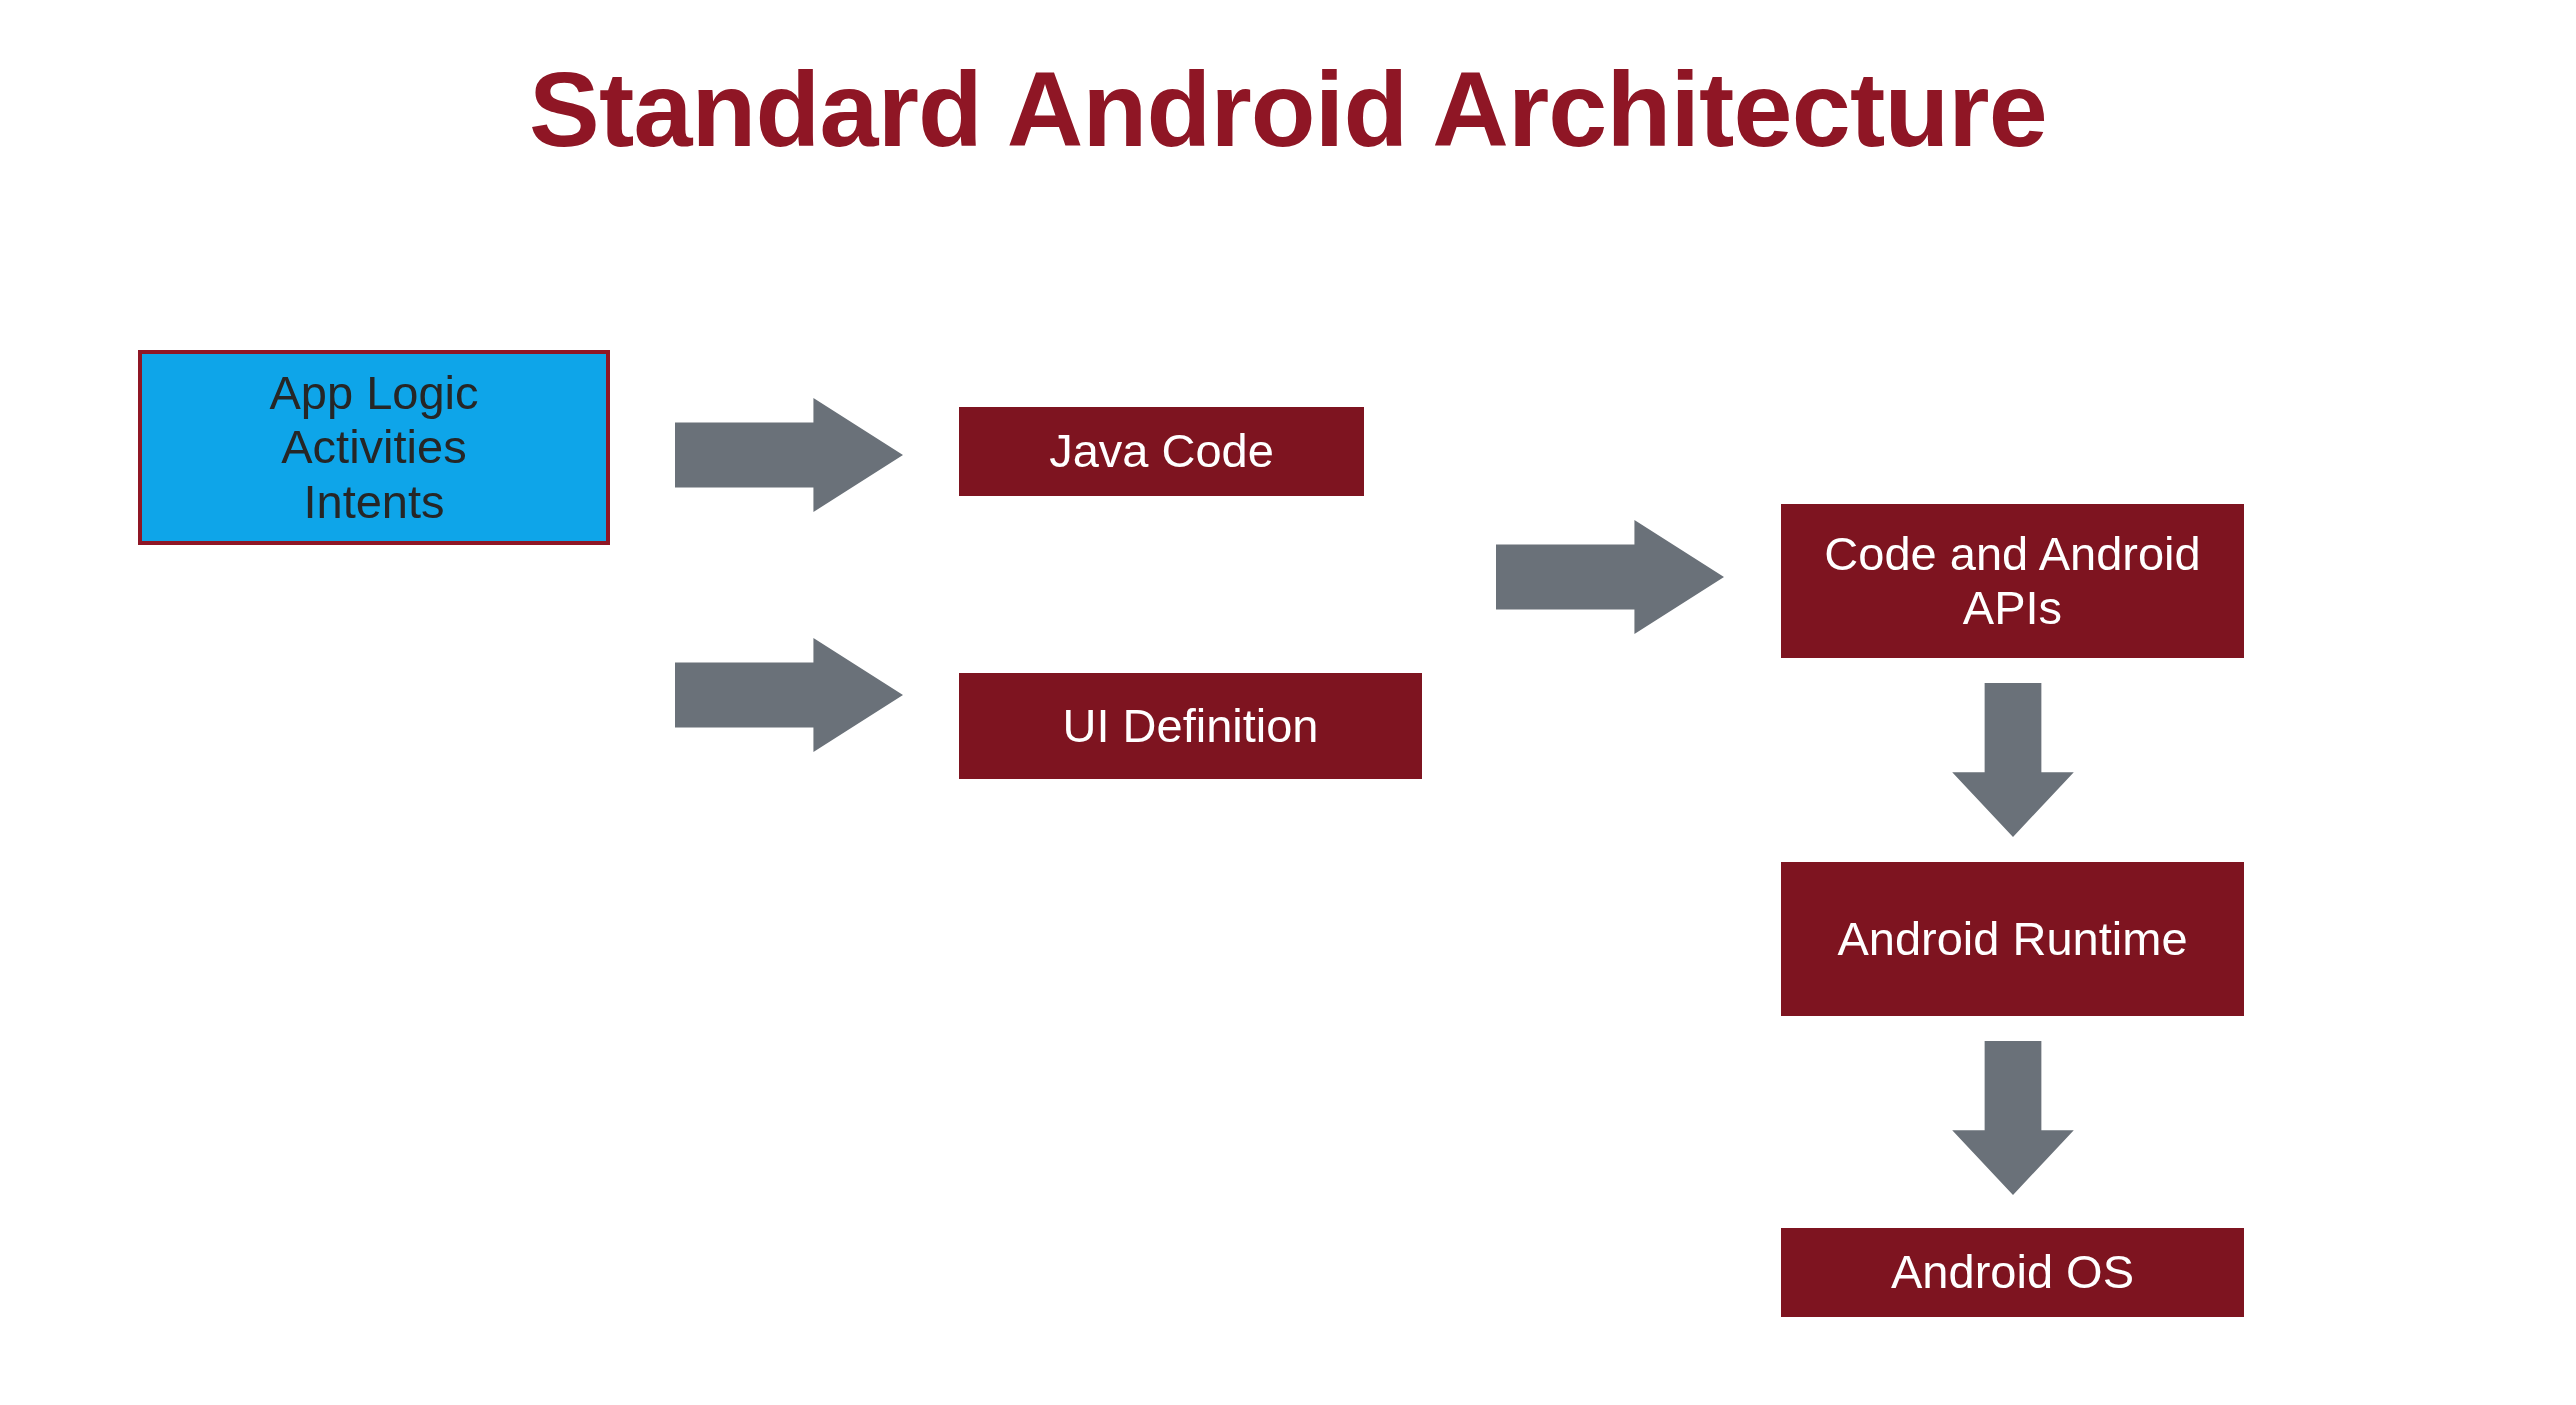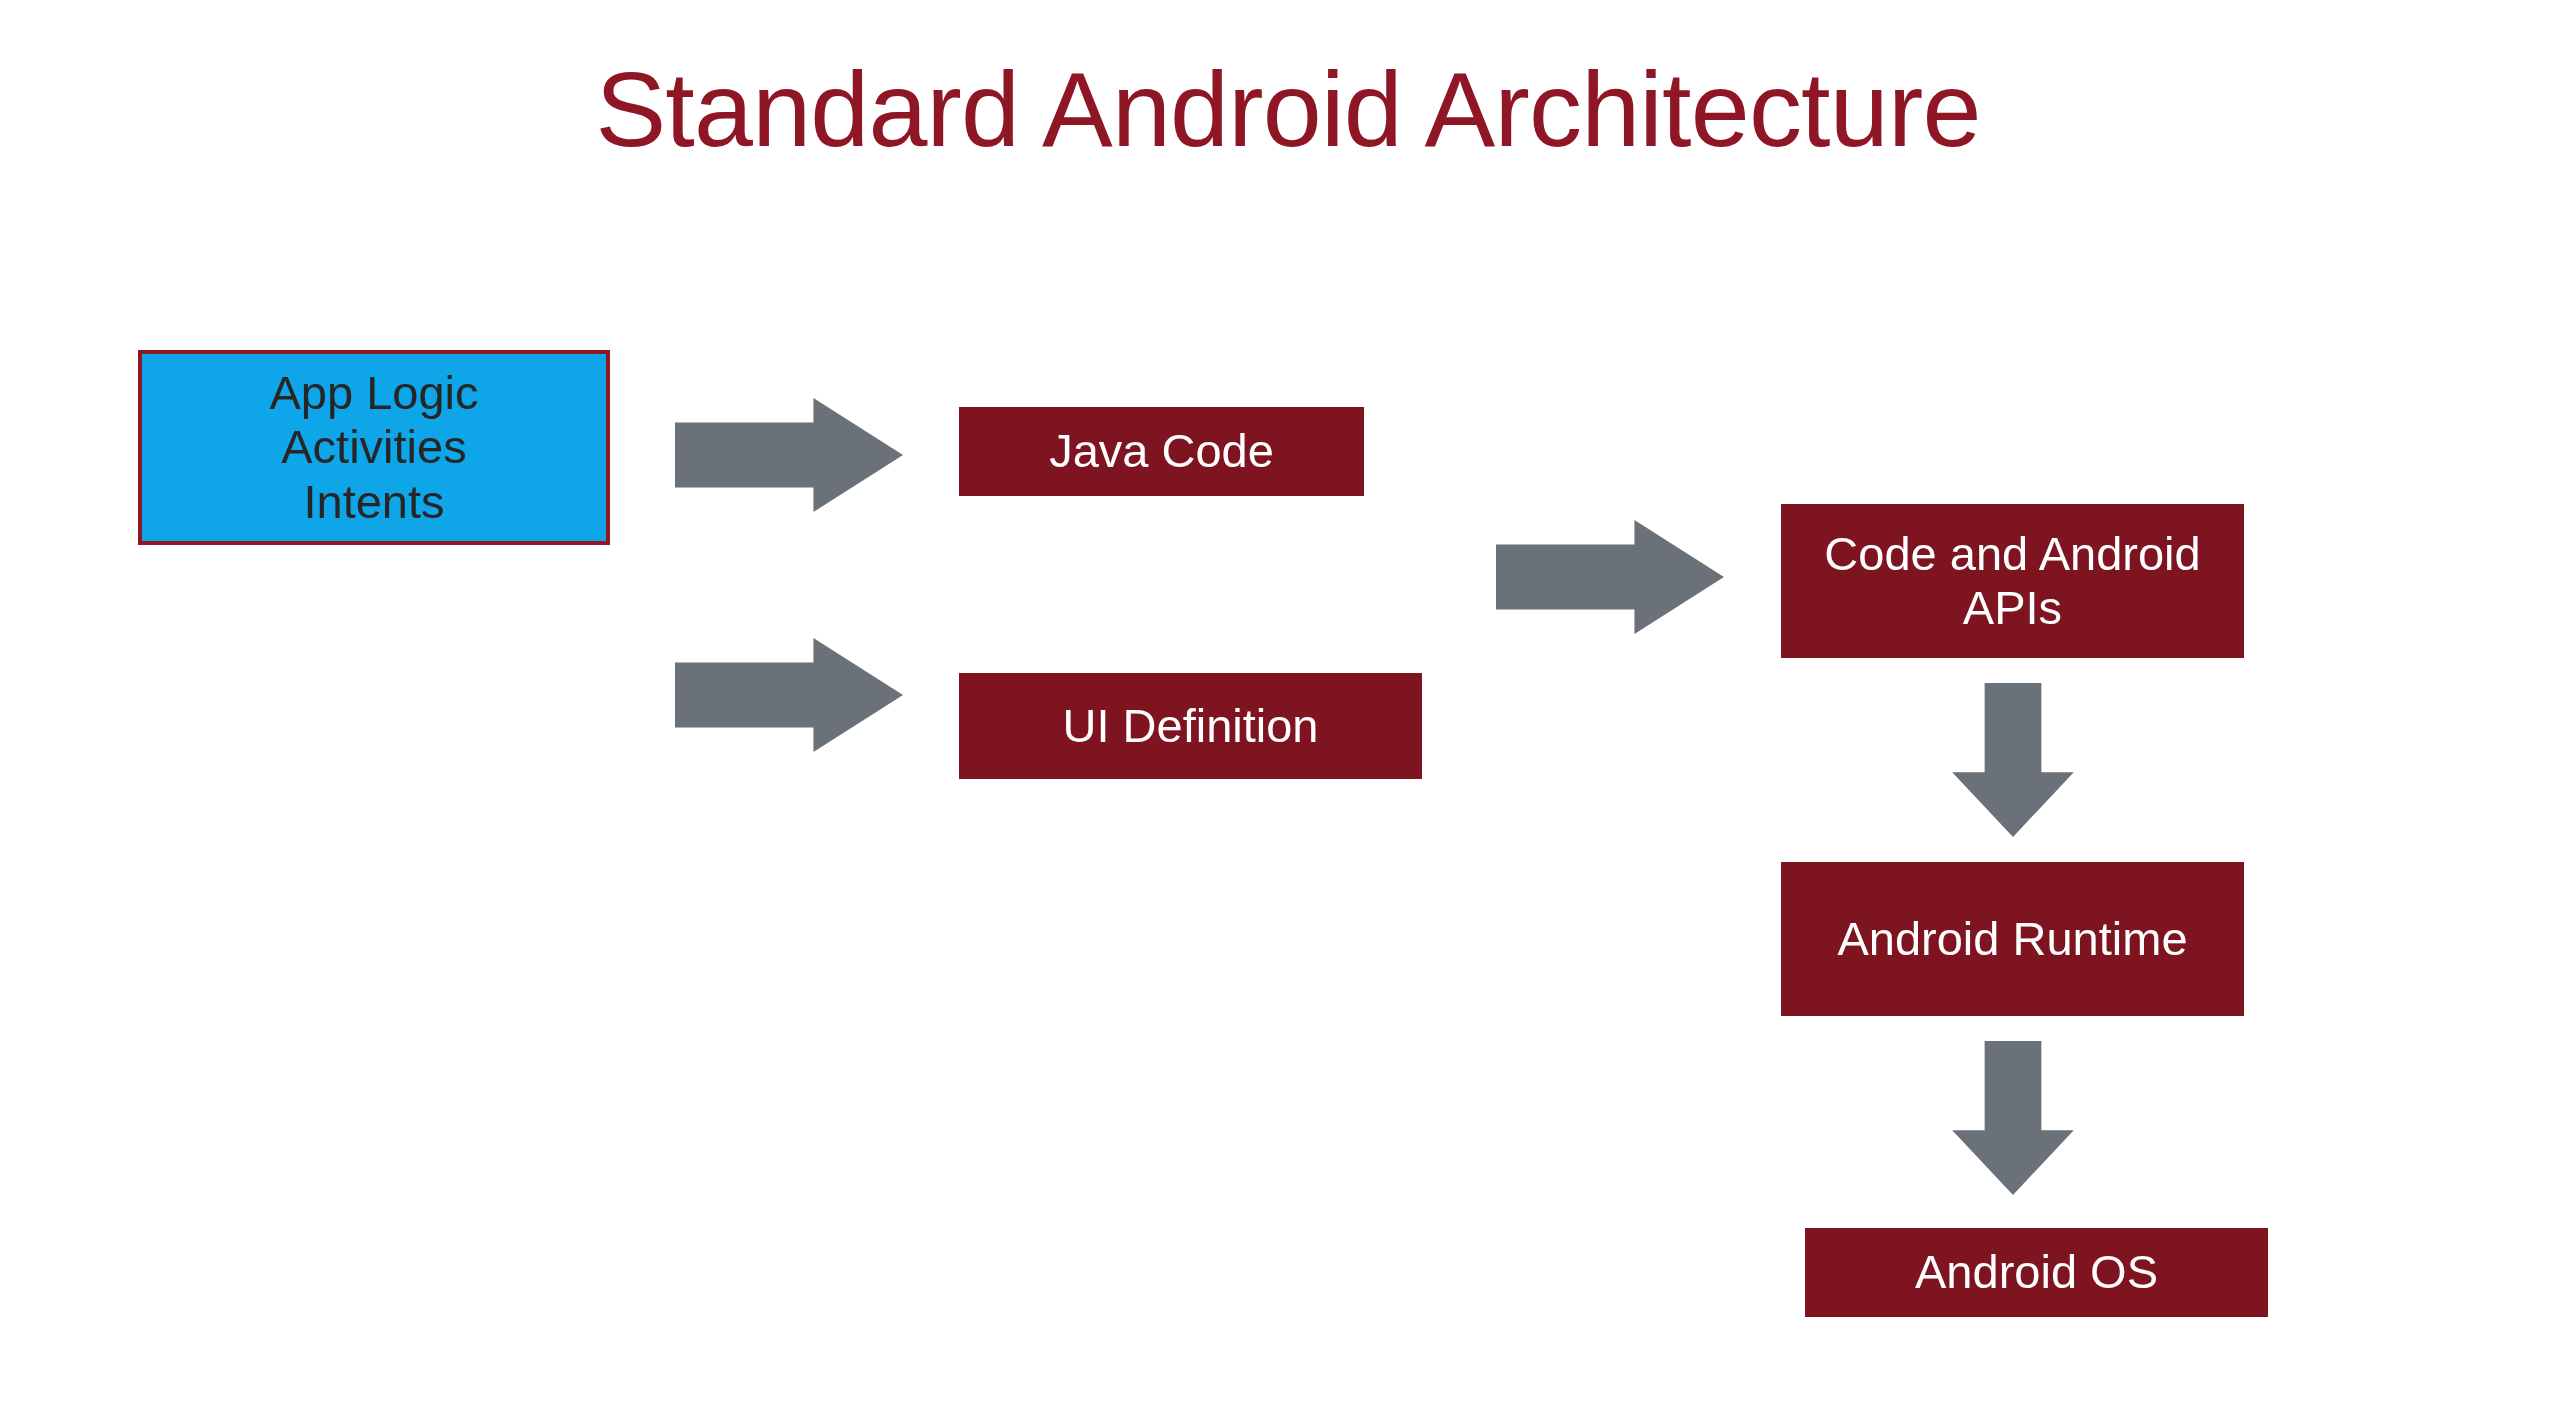--- a/index.html
+++ b/index.html
@@ -15,21 +15,21 @@
     height: 1406px;
     transform-origin: top left;
   }
   .title {
     position: absolute;
     top: 49px;
     left: 0;
     width: 100%;
     text-align: center;
     font-size: 106px;
-    font-weight: 400;
+    font-weight: 700;
     letter-spacing: -0.8px;
     color: #8f1625;
   }
   .box {
     position: absolute;
     display: flex;
     align-items: center;
     justify-content: center;
     text-align: center;
     font-size: 47px;
@@ -64,21 +64,21 @@
 
 
   <div class="box solid" style="left:959px; top:407px; width:405px; height:89px;">Java Code</div>
 
   <div class="box solid" style="left:959px; top:673px; width:463px; height:106px;">UI Definition</div>
 
   <div class="box solid" style="left:1781px; top:504px; width:463px; height:154px;">Code and Android APIs</div>
 
   <div class="box solid" style="left:1781px; top:862px; width:463px; height:154px;">Android Runtime</div>
 
-  <div class="box solid" style="left:1781px; top:1228px; width:463px; height:89px;margin-left:24px;">Android OS</div>
+  <div class="box solid" style="left:1781px; top:1228px; width:463px; height:89px;">Android OS</div>
 
   <div class="arrow" style="left:675px; top:398px;">
     <svg width="228" height="114" viewBox="0 0 280 140">
       <polygon class="arrow-fill" points="0,30 170,30 170,0 280,70 170,140 170,110 0,110"></polygon>
     </svg>
   </div>
 
   <div class="arrow" style="left:675px; top:638px;">
     <svg width="228" height="114" viewBox="0 0 280 140">
       <polygon class="arrow-fill" points="0,30 170,30 170,0 280,70 170,140 170,110 0,110"></polygon>

